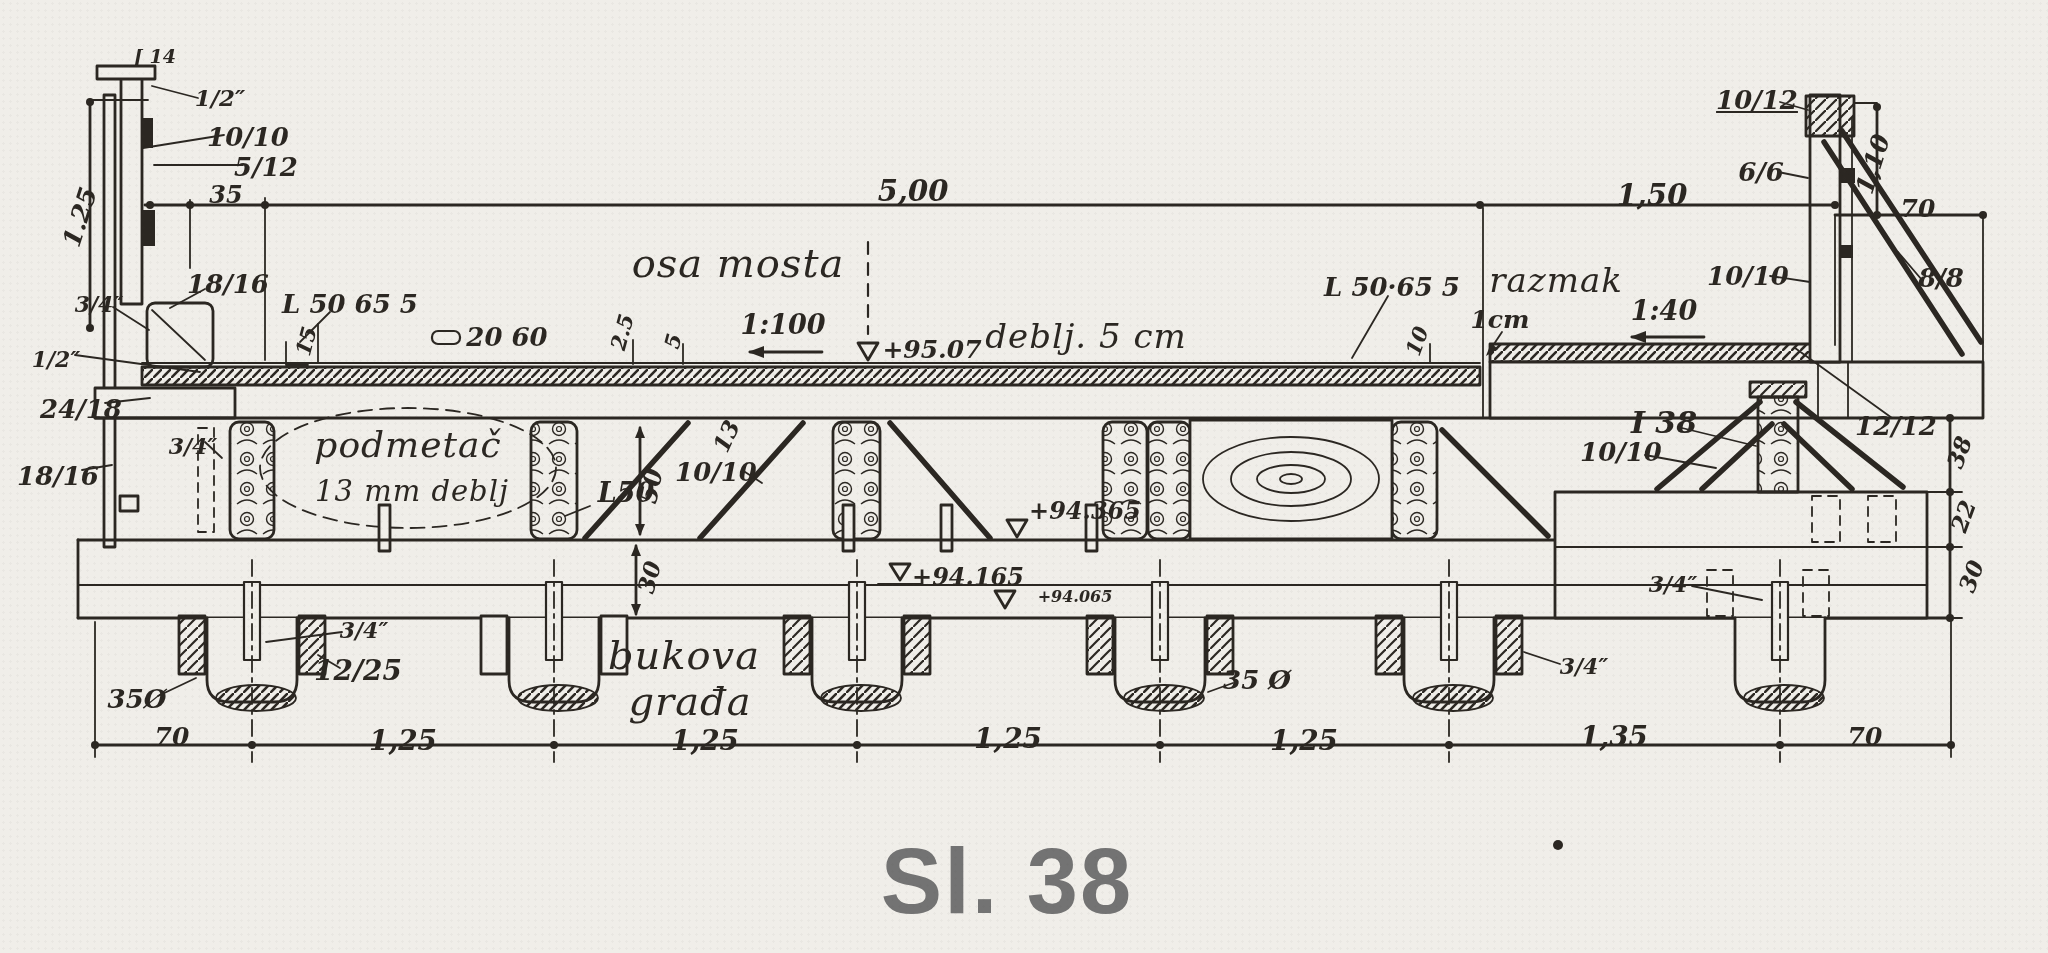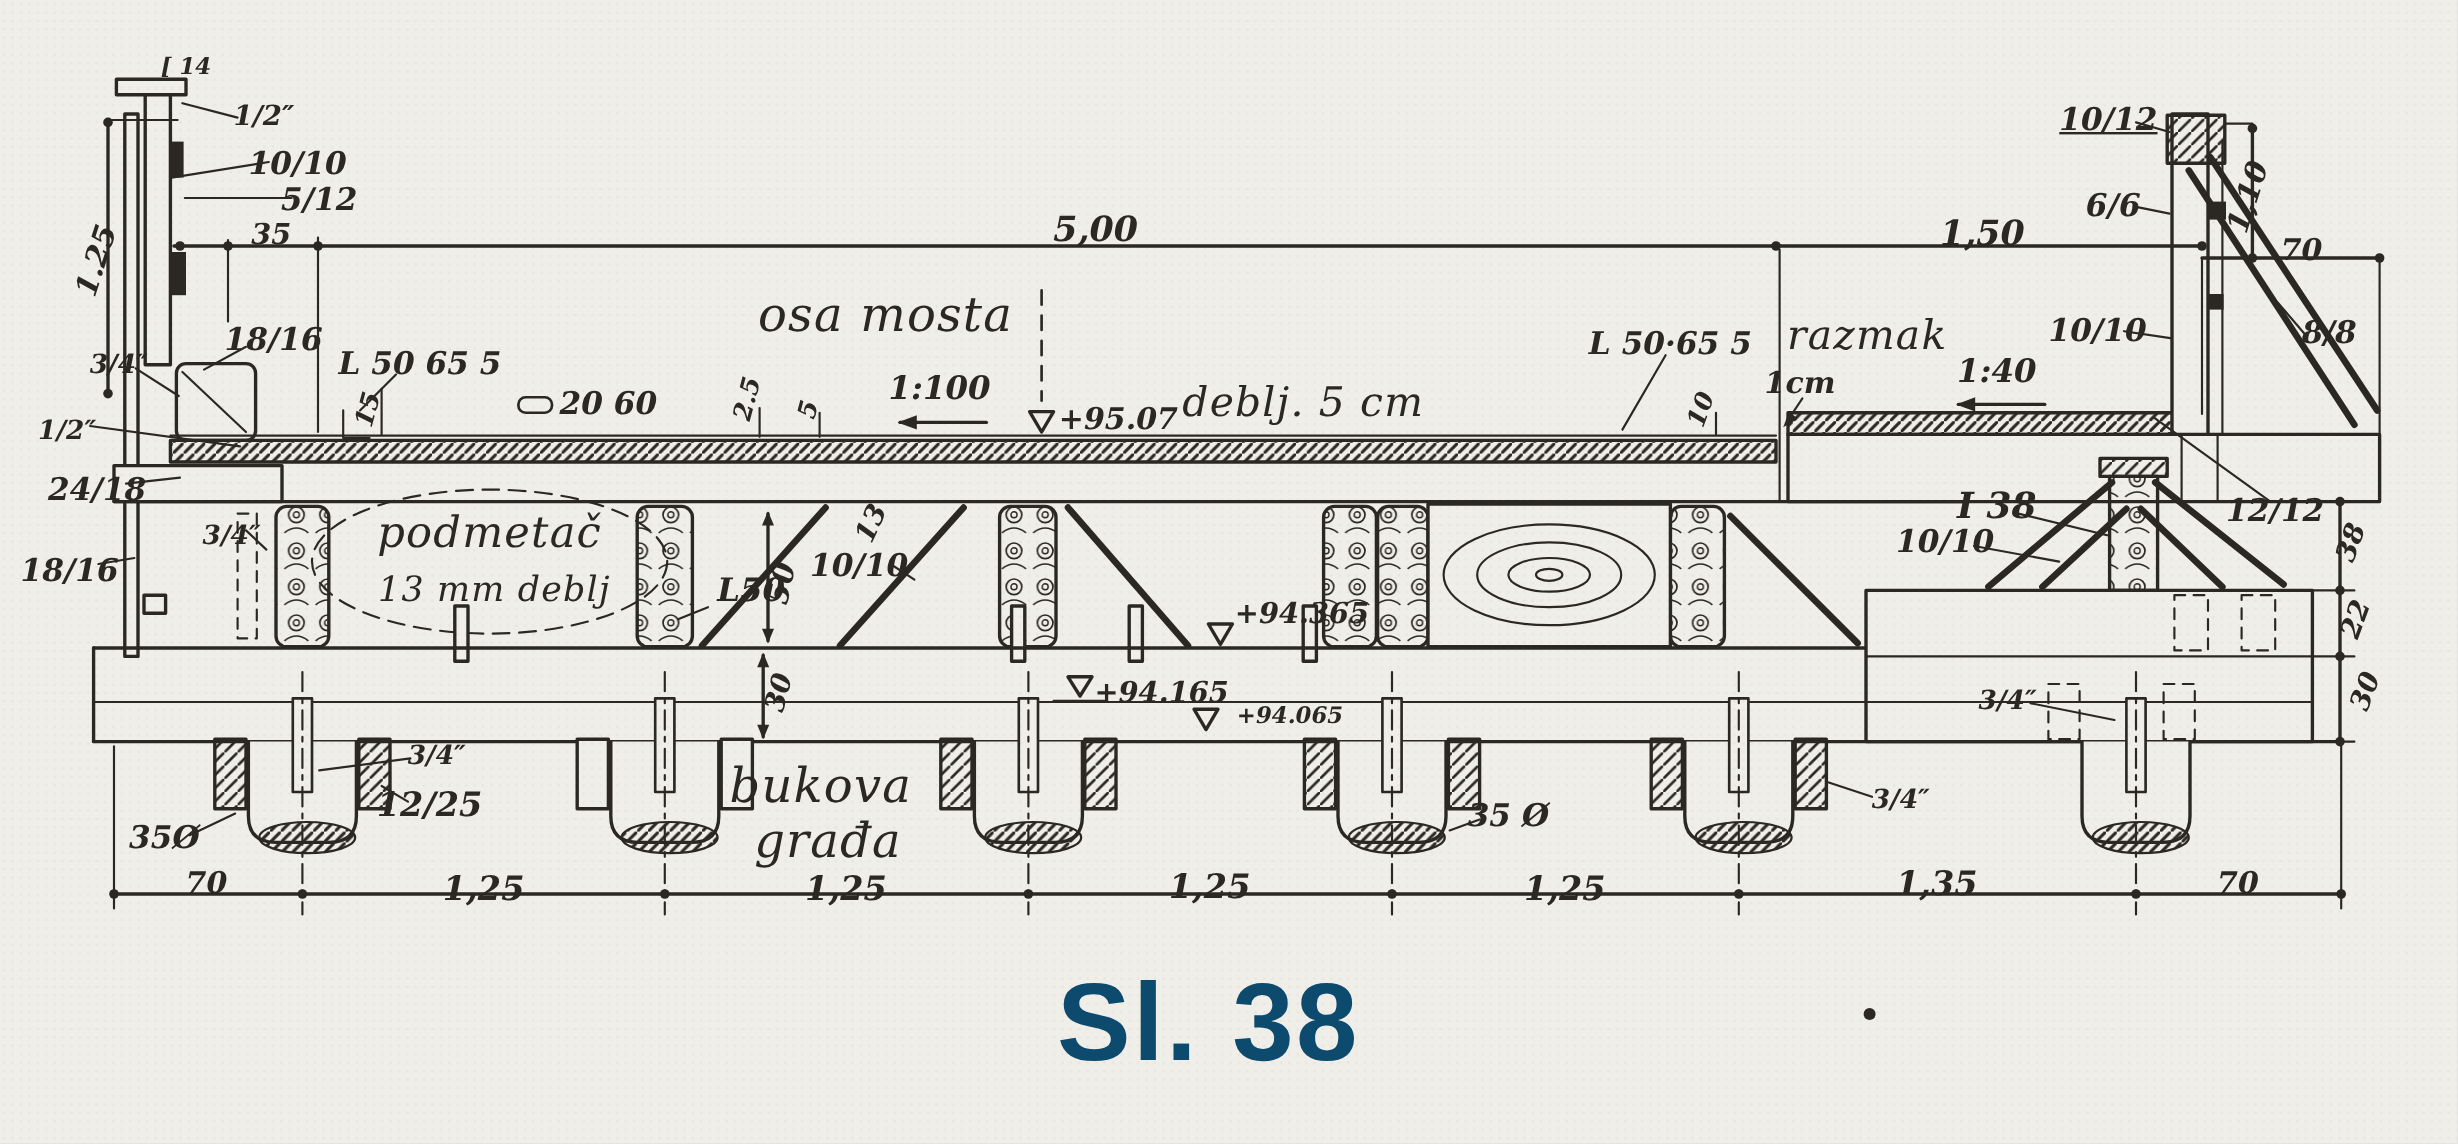--- a/index.html
+++ b/index.html
@@ -12,22 +12,22 @@
   svg{position:absolute;left:0;top:0;}
   .s{stroke:var(--ink);fill:none;stroke-width:2.8;stroke-linecap:round;stroke-linejoin:round;}
   .thin{stroke-width:1.8;}
   .bar{stroke-width:5.5;}
   .fillp{fill:var(--paper);}
   .filli{fill:var(--ink);stroke:none;}
   #label-layer{position:absolute;left:0;top:0;width:100%;height:100%;pointer-events:none;}
   .lbl{position:absolute;white-space:nowrap;color:var(--ink);font-style:italic;font-weight:700;
        transform:translate(-50%,-50%);line-height:1;}
   .big{font-weight:400;letter-spacing:1px;}
-  .caption{position:absolute;left:1007px;top:853px;transform:translate(-50%,-50%);
-    font-family:"Liberation Sans",sans-serif;font-weight:700;font-size:92px;color:#0c4a6e;
+  .caption{position:absolute;left:1007px;top:881px;transform:translate(-50%,-50%);
+    font-family:"Liberation Sans",sans-serif;font-weight:700;font-size:92px;color:#737373;
     font-style:normal;letter-spacing:2px;}
 </style>
 </head>
 <body>
 
 <div class="stage">
 
 <svg width="2048" height="953" viewBox="0 0 2048 953">
   <defs>
     <pattern id="hatch" width="9" height="9" patternUnits="userSpaceOnUse">
@@ -299,21 +299,21 @@
       <div class="lbl" style="left: 1941px; top: 278px; font-size: 26px; transform: translate(-50%, -50%);">8/8</div>
       <div class="lbl big" style="left: 408px; top: 445px; font-size: 36px; transform: translate(-50%, -50%);">podmetač</div>
       <div class="lbl big" style="left: 412px; top: 491px; font-size: 29px; transform: translate(-50%, -50%);">13 mm deblj</div>
       <div class="lbl" style="left: 608px; top: 492px; font-size: 27px; transform: translate(-50%, -50%); margin-left: 18px;">L50</div>
       <div class="lbl" style="left: 651px; top: 486px; font-size: 25px; transform: translate(-50%, -50%) rotate(-78deg);">50</div>
       <div class="lbl" style="left: 716px; top: 472px; font-size: 26px; transform: translate(-50%, -50%);">10/10</div>
       <div class="lbl" style="left: 726px; top: 436px; font-size: 23px; transform: translate(-50%, -50%) rotate(-65deg);">13</div>
       <div class="lbl" style="left: 649px; top: 577px; font-size: 23px; transform: translate(-50%, -50%) rotate(-75deg);">30</div>
       <div class="lbl" style="left: 1085px; top: 511px; font-size: 24px; transform: translate(-50%, -50%);">+94.365</div>
       <div class="lbl" style="left: 968px; top: 577px; font-size: 24px; transform: translate(-50%, -50%);">+94.165</div>
-      <div class="lbl" style="left: 1075px; top: 597px; font-size: 19px; transform: translate(-50%, -50%);">+94.065</div>
+      <div class="lbl" style="left: 1075px; top: 597px; font-size: 16px; transform: translate(-50%, -50%);">+94.065</div>
       <div class="lbl" style="left: 1664px; top: 423px; font-size: 30px; transform: translate(-50%, -50%);">I 38</div>
       <div class="lbl" style="left: 1621px; top: 452px; font-size: 26px; transform: translate(-50%, -50%);">10/10</div>
       <div class="lbl" style="left: 1896px; top: 426px; font-size: 26px; transform: translate(-50%, -50%);">12/12</div>
       <div class="lbl" style="left: 1959px; top: 452px; font-size: 23px; transform: translate(-50%, -50%) rotate(-70deg);">38</div>
       <div class="lbl" style="left: 1963px; top: 516px; font-size: 23px; transform: translate(-50%, -50%) rotate(-70deg);">22</div>
       <div class="lbl" style="left: 1971px; top: 576px; font-size: 23px; transform: translate(-50%, -50%) rotate(-70deg);">30</div>
       <div class="lbl" style="left: 1673px; top: 584px; font-size: 22px; transform: translate(-50%, -50%);">3/4″</div>
       <div class="lbl" style="left: 137px; top: 699px; font-size: 26px; transform: translate(-50%, -50%);">35Ø</div>
       <div class="lbl" style="left: 364px; top: 630px; font-size: 22px; transform: translate(-50%, -50%);">3/4″</div>
       <div class="lbl" style="left: 346px; top: 671px; font-size: 28px; transform: translate(-50%, -50%); margin-left: 12px;">12/25</div>

